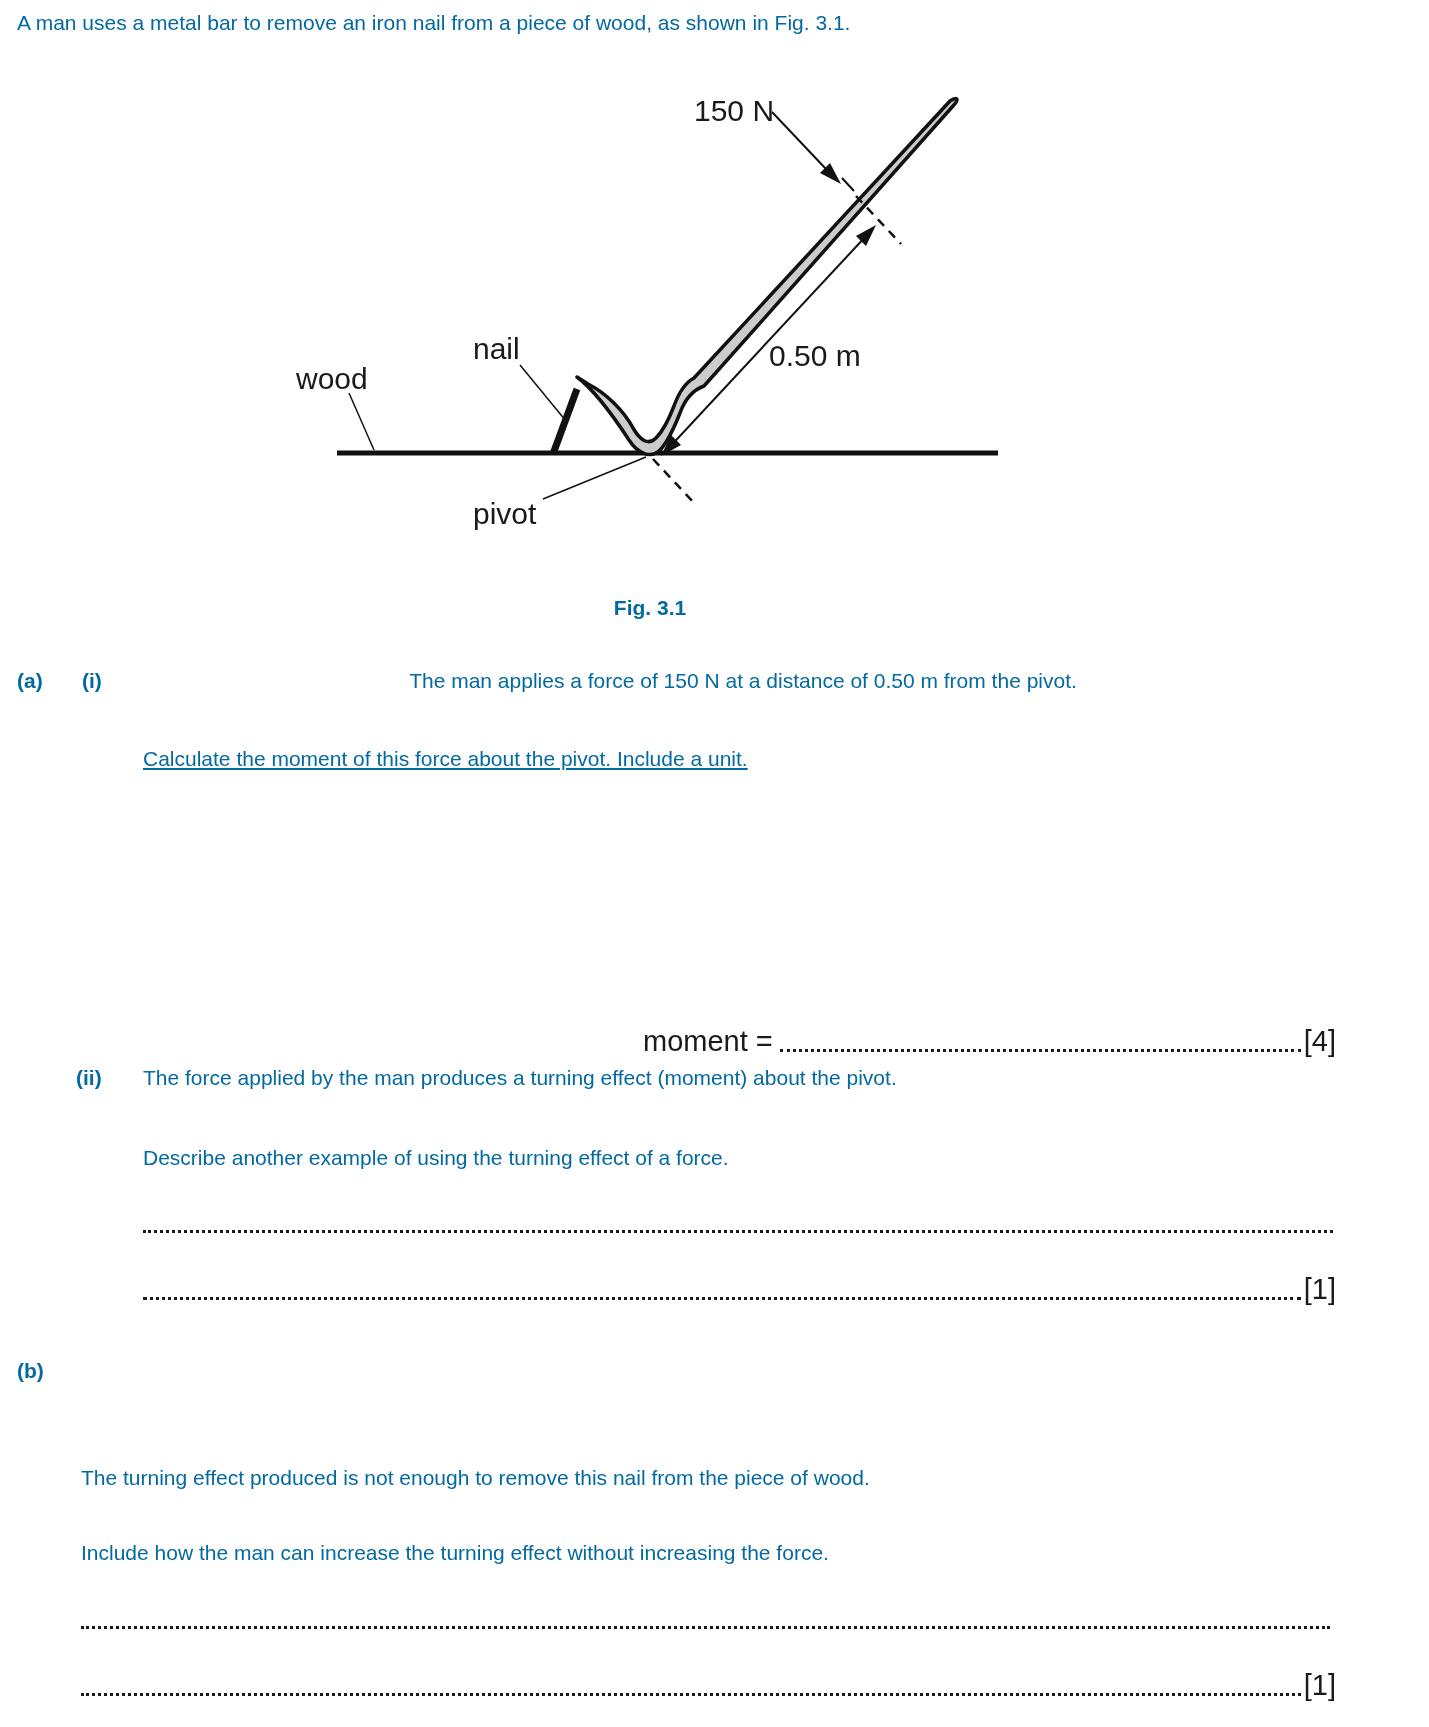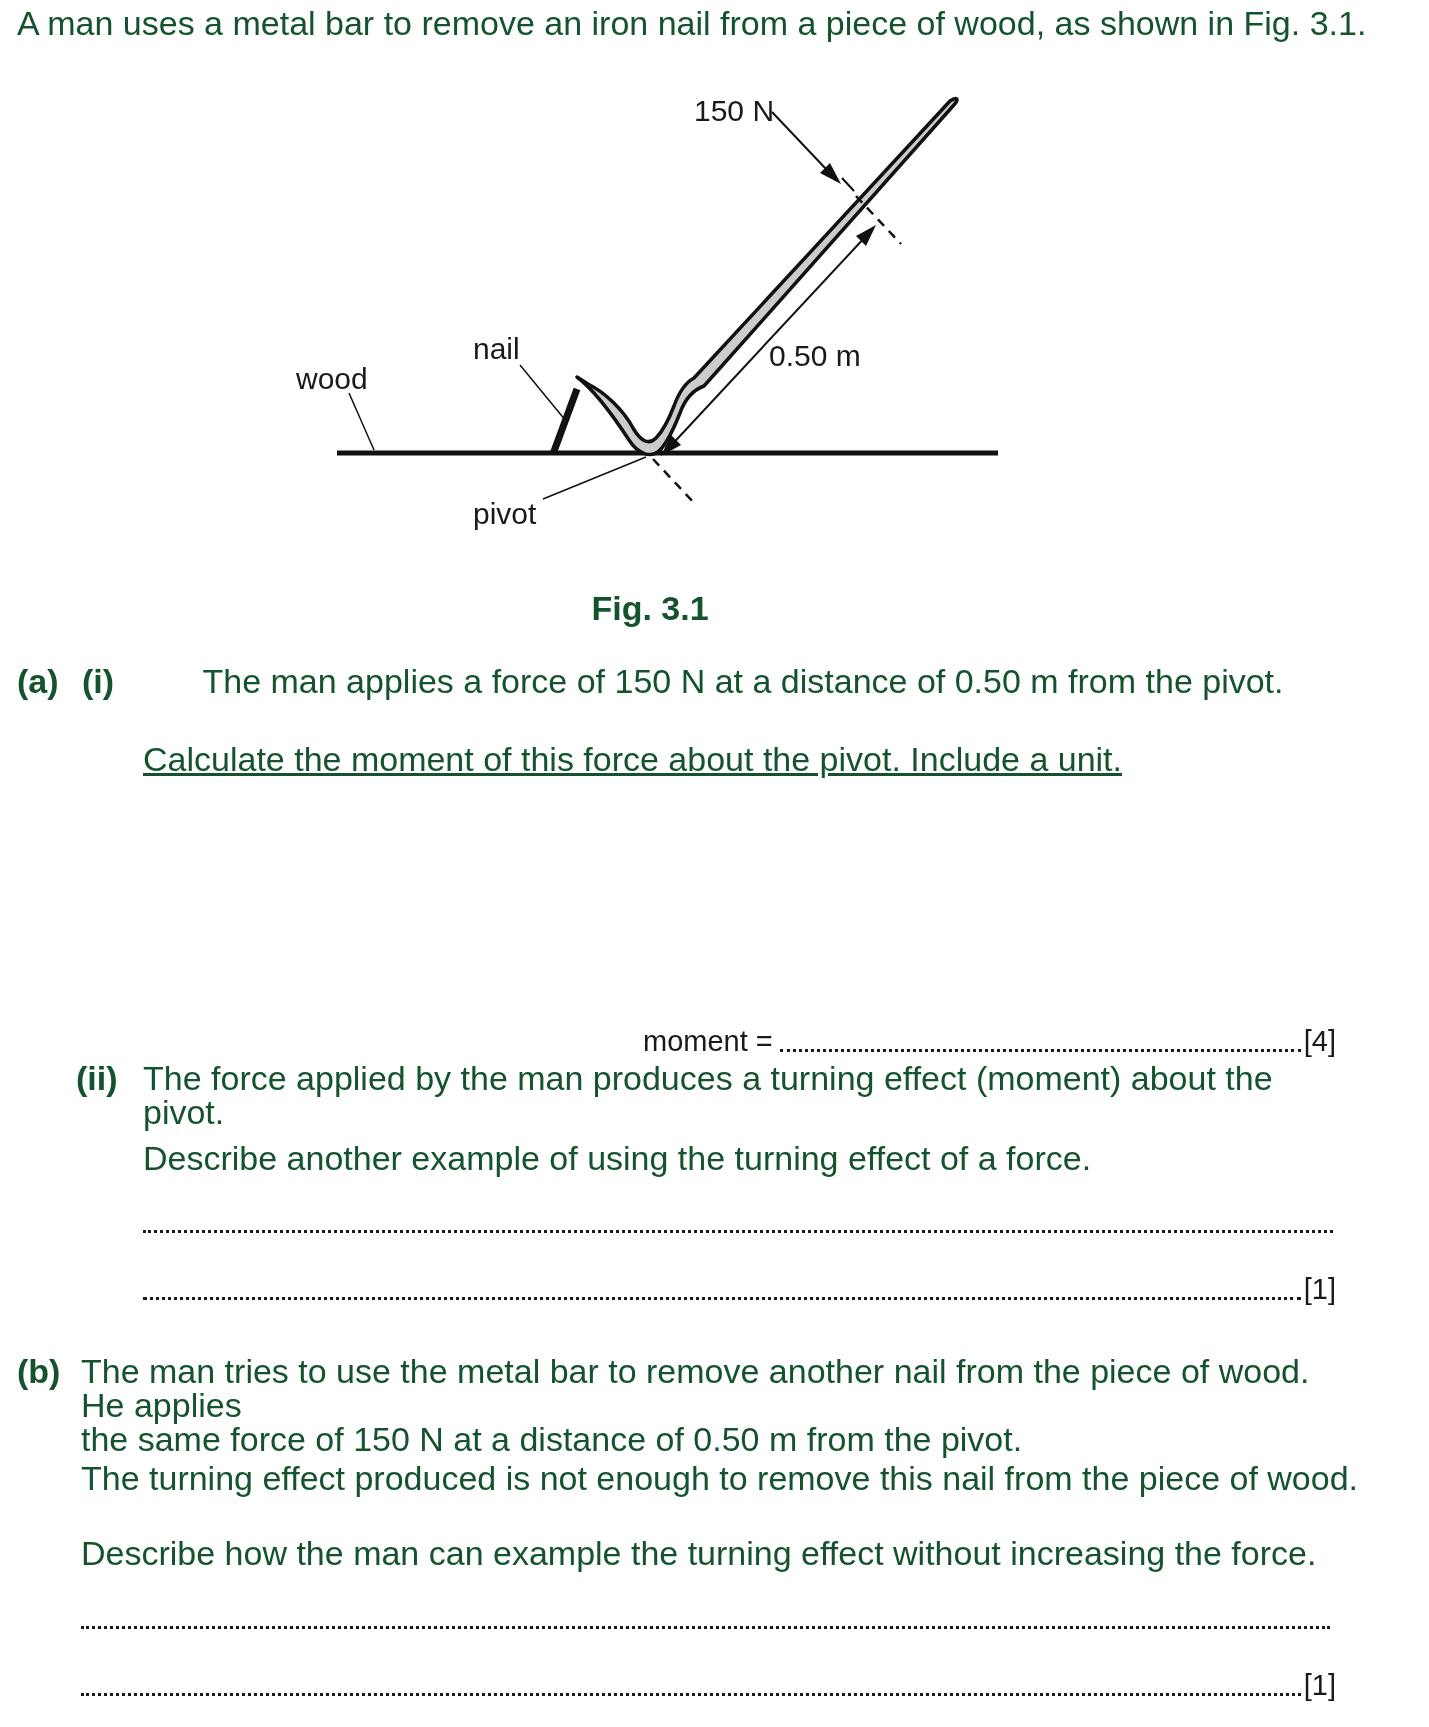--- a/index.html
+++ b/index.html
@@ -7,24 +7,24 @@
   .page {
     position:relative;
     width:1429px; height:1727px;
     background:#ffffff;
     font-family:"Liberation Sans", sans-serif;
     color:#1a1a1a;
     overflow:hidden;
   }
   .t {
     position:absolute;
-    font-size:34px;
+    font-size:21px;
     line-height:34px;
     white-space:pre-line;
-    color:#14532d;
+    color:#0369a1;
   }
   .b { font-weight:bold; }
   .center { text-align:center; }
   .row {
     position:absolute;
     display:flex;
     align-items:flex-end;
     font-size:29px;
     line-height:34px;
     color:#1a1a1a;
@@ -117,26 +117,24 @@
   <span class="t" style="left:143px; top:1061px; width:1200px;">The force applied by the man produces a turning effect (moment) about the pivot.</span>
 
   <div class="dotline" style="left:143px; top:1230px; width:1190px;"></div>
 
   <div class="row" style="left:143px; top:1272px; width:1193px;">
     <div class="leader" style="margin-left:0;"></div>
     <span>[1]</span>
   </div>
 
   <span class="t b" style="left:17px; top:1354px;">(b)</span>
-  <span class="t" style="left:81px; top:1354px; width:1280px;">The man tries to use the metal bar to remove another nail from the piece of wood. He applies
-the same force of 150 N at a distance of 0.50 m from the pivot.</span>
 
   <span class="t" style="left:81px; top:1461px; width:1280px;">The turning effect produced is not enough to remove this nail from the piece of wood.</span>
 
-  <span class="t" style="left:81px; top:1536px; width:1280px;">Describe how the man can example the turning effect without increasing the force.</span>
+  <span class="t" style="left:81px; top:1536px; width:1280px;">Include how the man can increase the turning effect without increasing the force.</span>
 
   <div class="dotline" style="left:81px; top:1626px; width:1249px;"></div>
 
   <div class="row" style="left:81px; top:1668px; width:1255px;">
     <div class="leader" style="margin-left:0;"></div>
     <span>[1]</span>
   </div>
 
 </div>
 

